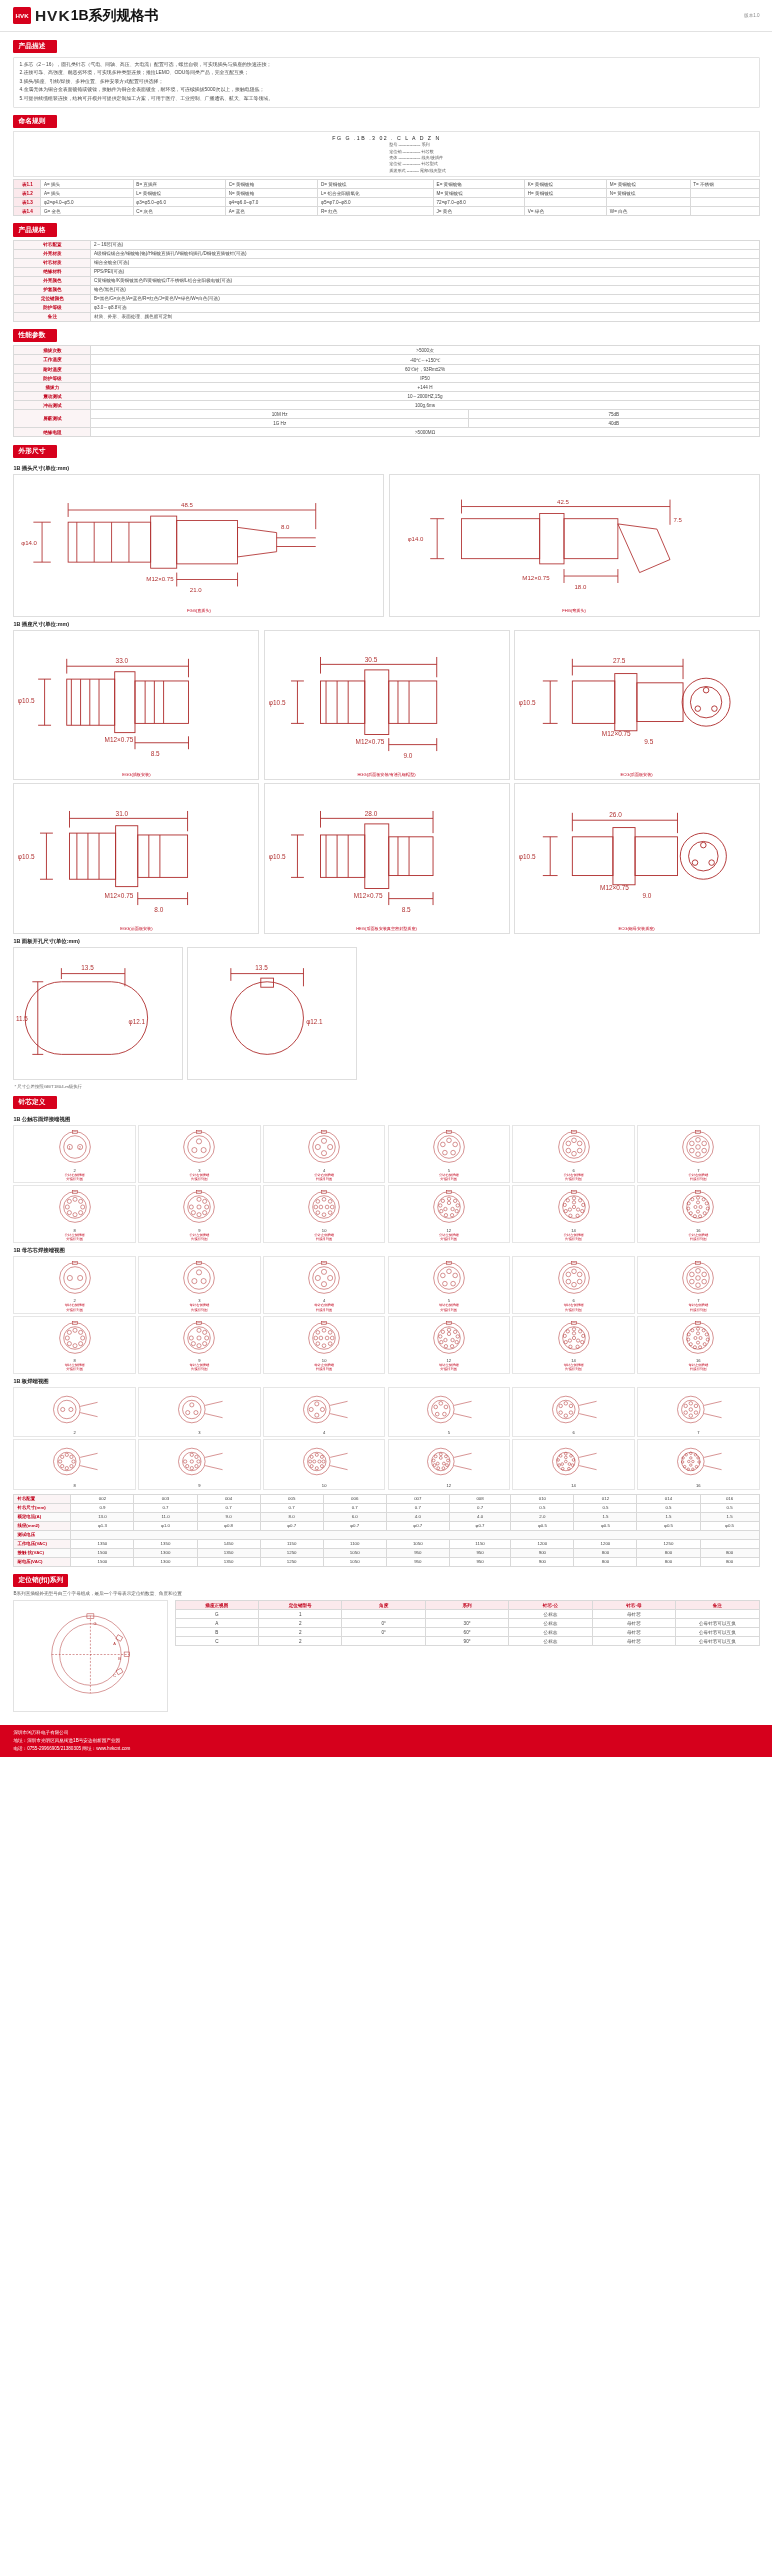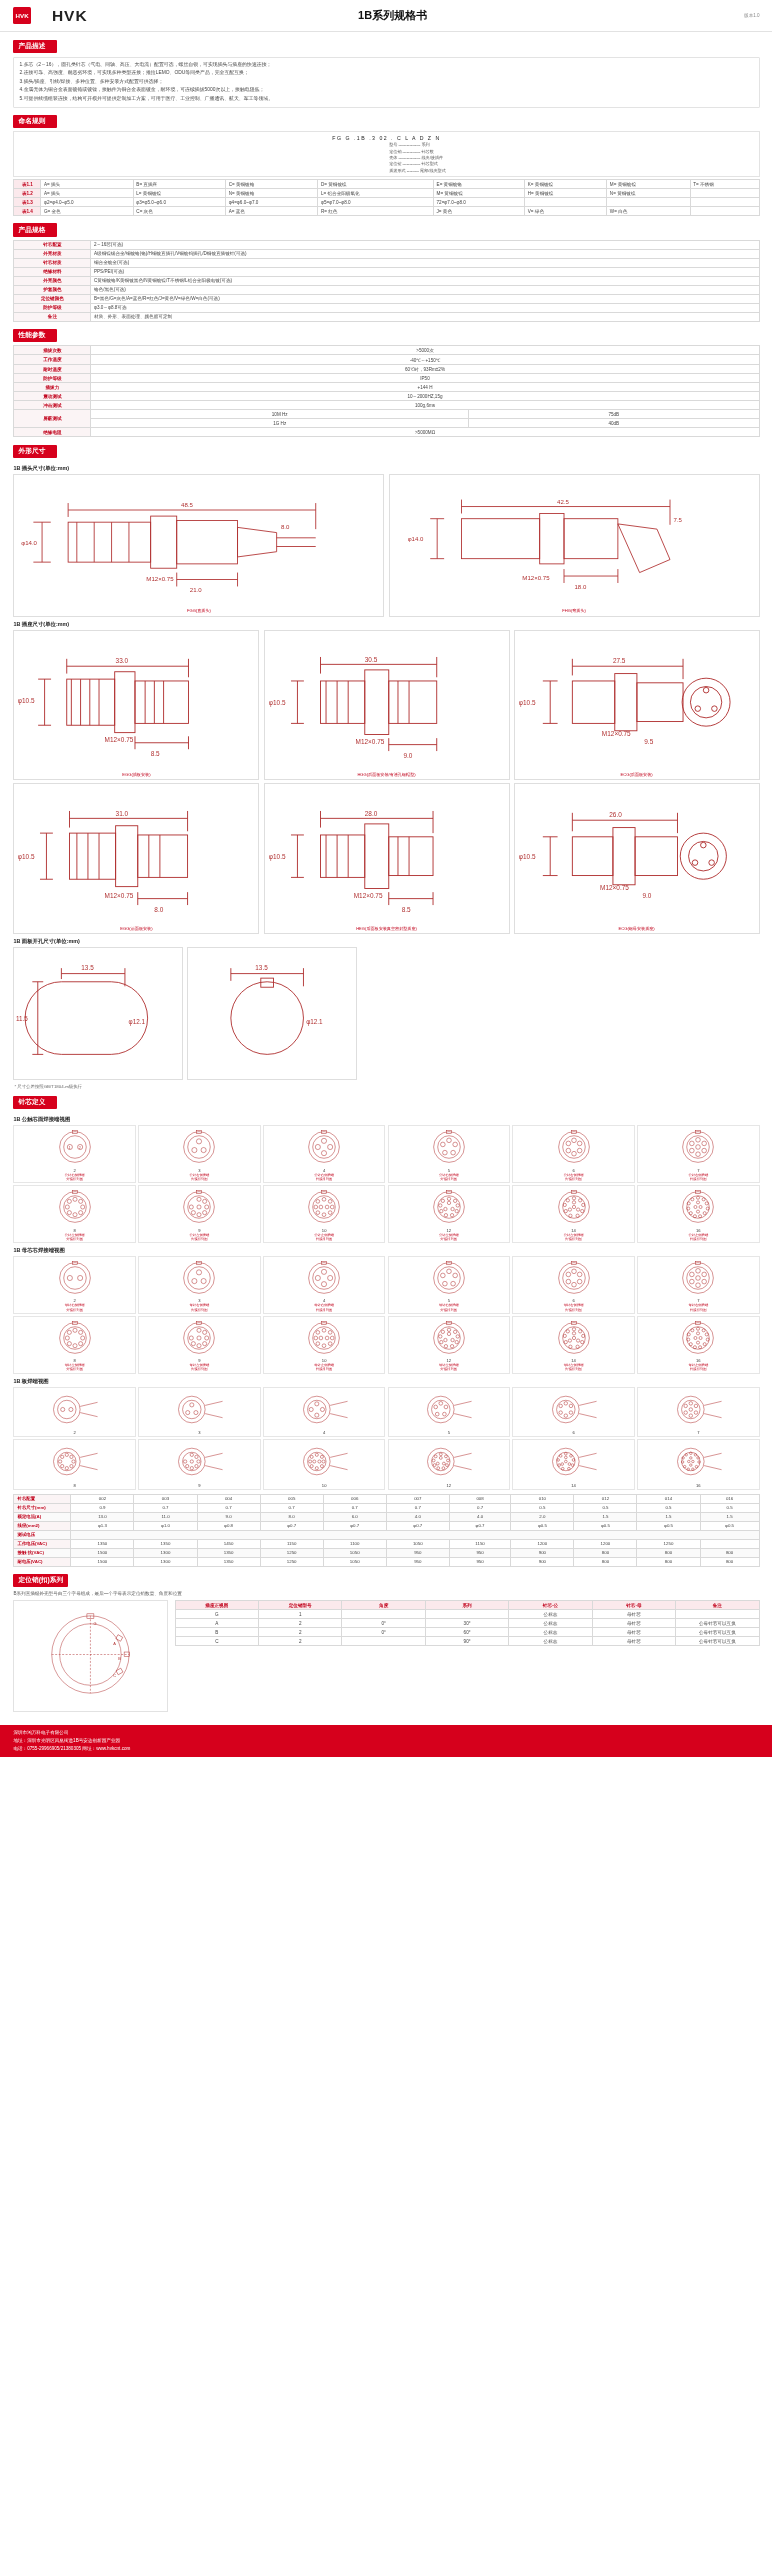--- a/index.html
+++ b/index.html
@@ -12,35 +12,35 @@
   }
   
   .header {
     height:32px;
     background:#ffffff;
     display:flex;
     align-items:center;
     border-bottom:0.5px solid #e2e2e2;
     padding:0 13.4px;
   }
-  .logo-box { display:flex; align-items:center; gap:21px; }
+  .logo-box { display:flex; align-items:center; gap:4px; }
   .logo-mark {
     width:17.5px; height:17.5px;
     background:#d6001c;
     color:#fff;
     font-weight:bold;
     font-size:6.2px;
     display:flex; align-items:center; justify-content:center;
     border-radius:1.5px;
   }
   .logo-text { font-size:15.5px; font-weight:bold; letter-spacing:1px; color:#222; }
   .header-title {
     flex:1;
-    text-align:center;
-    font-size:11px;
+    text-align:left;
+    font-size:14px;
     font-weight:bold;
     color:#111;
   }
   .header-right { font-size:4.6px; color:#888; width:62px; text-align:right; }
 
   .page { padding:3.1px 13.4px 5.2px 13.4px; }
 
   
   .sec-bar {
     background:#d6001c;

